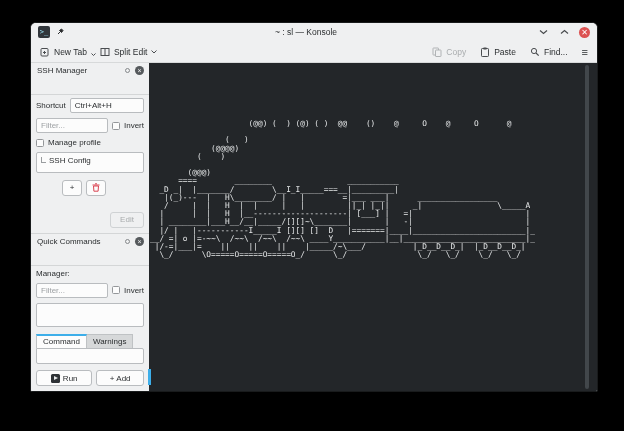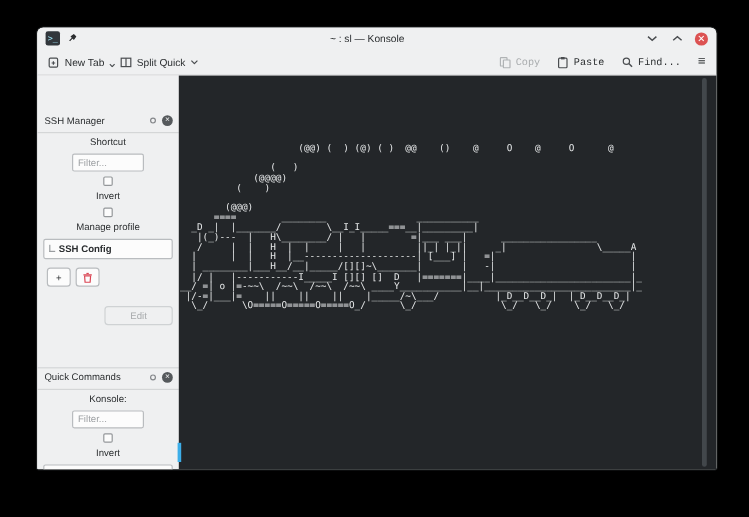--- a/index.html
+++ b/index.html
@@ -24,47 +24,47 @@
   .win-btn { width:12px; height:12px; display:flex; align-items:center; justify-content:center; }
   .close-btn { width:11px; height:11px; border-radius:50%; background:#dc5252;
                color:#fff; font-size:8px; line-height:11px; text-align:center; }
 
   
   .toolbar { height:22px; flex:0 0 22px; display:flex; align-items:center;
              gap:4px; padding:0 9px; background:#eff0f1;
              border-bottom:1px solid #d7d9da; }
   .tb-item { display:flex; align-items:center; gap:4px; font-size:8.5px; color:#2b2e30; }
   .tb-item.disabled { color:#a9acae; }
-  .tb-right { margin-left:auto; display:flex; align-items:center; gap:14px;font-family:Liberation Mono, monospace; }
+  .tb-right { margin-left:auto; display:flex; align-items:center; gap:14px; }
   .menu-glyph { font-size:11px; color:#2b2e30; line-height:10px; }
 
   
   .main { flex:1; display:flex; min-height:0; }
   .sidebar { width:118px; flex:0 0 118px; background:#eff0f1; display:flex;
              flex-direction:column; font-size:8px; color:#2b2e30; position:relative; }
 
-  .dock-header { display:flex; align-items:center; padding:3px 5px 5px 6px;
-                 border-bottom:1px solid #d4d6d7; border-top:1px solid #d4d6d7;margin-top:30px; }
+  .dock-header { display:flex; align-items:center; padding:3px 5px 19px 6px;
+                 border-bottom:1px solid #d4d6d7; border-top:1px solid #d4d6d7; }
   .dock-header:first-child { border-top:none; }
   .dock-title { font-size:8px; color:#2b2e30; }
   .dock-btns { margin-left:auto; display:flex; align-items:center; gap:5px; }
   .float-dot { width:5px; height:5px; border:1px solid #85888b; border-radius:50%; }
   .dock-close { width:9px; height:9px; border-radius:50%; background:#55595c;
                 color:#eff0f1; font-size:7px; line-height:9px; text-align:center; }
 
-  .row { display:flex; align-items:center; gap:4px; margin:3px 5px 2px 5px;flex-direction:column; }
+  .row { display:flex; align-items:center; gap:4px; margin:3px 5px 2px 5px; }
   .field { background:#fcfcfc; border:1px solid #b9bcbf; border-radius:2px;
            padding:2px 4px; font-size:8px; color:#2b2e30; flex:1; min-width:0; }
   input.field { font-family:"Liberation Sans", sans-serif; outline:none; width:60px; }
   input.field::placeholder { color:#9ea1a4; }
   .checkbox { width:8px; height:8px; background:#fcfcfc; border:1px solid #94979a;
               border-radius:1.5px; flex:0 0 8px; }
   .listbox { background:#fcfcfc; border:1px solid #b9bcbf; border-radius:2px;
              margin:3px 5px; padding:3px 4px; }
-  .tree-item { display:flex; align-items:center; gap:3px; font-size:8px; color:#2b2e30;font-weight:bold; }
+  .tree-item { display:flex; align-items:center; gap:3px; font-size:8px; color:#2b2e30; }
   .tree-elbow { width:5px; height:6px; border-left:1px solid #9a9da0;
                 border-bottom:1px solid #9a9da0; margin-top:-1px; flex:0 0 5px; }
   .btn-row { display:flex; justify-content:flex-end; gap:4px; margin:4px 5px 5px 5px; }
   .btn { background:#fcfcfc; border:1px solid #b9bcbf; border-radius:3px;
          font-size:8px; color:#2b2e30; display:flex; align-items:center;
          justify-content:center; gap:3px; padding:2px 6px; height:16px; }
   .btn.disabled { background:transparent; border-color:#cfd2d4; color:#a8abad; }
   .btn.square { width:20px; padding:0; }
 
   .tabs { display:flex; margin:4px 5px 0 5px; }
@@ -136,21 +136,21 @@
           <polyline points="0.5,0.5 2.5,2.5 4.5,0.5" fill="none" stroke="#4a4d50" stroke-width="1"></polyline>
         </svg>
       </div>
       <div class="tb-item">
         <span>
           <svg class="icon-svg" width="10" height="10" viewBox="0 0 10 10">
             <rect x="1" y="1.5" width="8" height="7" fill="none" stroke="#4a4d50" stroke-width="1"></rect>
             <line x1="5" y1="1.5" x2="5" y2="8.5" stroke="#4a4d50" stroke-width="1"></line>
           </svg>
         </span>
-        <span>Split Quick</span>
+        <span>Split Edit</span>
         <svg class="icon-svg" width="6" height="4" viewBox="0 0 6 4">
           <polyline points="0.5,0.5 3,3 5.5,0.5" fill="none" stroke="#4a4d50" stroke-width="1"></polyline>
         </svg>
       </div>
       <div class="tb-right">
         <div class="tb-item disabled">
           <span>
             <svg class="icon-svg" width="10" height="10" viewBox="0 0 10 10">
               <rect x="1" y="1" width="5.5" height="7" rx="0.5" fill="none" stroke="#b0b3b5" stroke-width="1"></rect>
               <rect x="3.5" y="3" width="5.5" height="6.5" rx="0.5" fill="#eff0f1" stroke="#b0b3b5" stroke-width="1"></rect>
@@ -186,20 +186,21 @@
 
         <div class="dock-header">
           <span class="dock-title">SSH Manager</span>
           <span class="dock-btns">
             <span class="float-dot"></span>
             <span class="dock-close">×</span>
           </span>
         </div>
         <div class="row">
           <span>Shortcut</span>
+          <span class="field">Ctrl+Alt+H</span>
         </div>
         <div class="row">
           <input class="field" type="text" placeholder="Filter..." style="">
           <span class="checkbox"></span>
           <span>Invert</span>
         </div>
         <div class="row">
           <span class="checkbox"></span>
           <span>Manage profile</span>
         </div>
@@ -211,32 +212,32 @@
         </div>
         <div class="btn-row">
           <span class="btn square">+</span>
           <span class="btn square">
             <svg class="icon-svg" width="8" height="9" viewBox="0 0 8 9">
               <line x1="0.5" y1="2" x2="7.5" y2="2" stroke="#da4453" stroke-width="1"></line>
               <line x1="3" y1="0.8" x2="5" y2="0.8" stroke="#da4453" stroke-width="1"></line>
               <path d="M1.5 3 L1.9 8.2 H6.1 L6.5 3 Z" fill="none" stroke="#da4453" stroke-width="1"></path>
             </svg>
           </span>
-          <span class="btn disabled" style="width:57px;margin-top:32px;">Edit</span>
+          <span class="btn disabled" style="width:34px;margin-top:32px;">Edit</span>
         </div>
 
         <div class="dock-header">
           <span class="dock-title">Quick Commands</span>
           <span class="dock-btns">
             <span class="float-dot"></span>
             <span class="dock-close">×</span>
           </span>
         </div>
         <div class="row">
-          <span>Konsole:</span>
+          <span>Manager:</span>
         </div>
         <div class="row">
           <input class="field" type="text" placeholder="Filter..." style="">
           <span class="checkbox"></span>
           <span>Invert</span>
         </div>
         <div class="listbox" style="height:50px;"></div>
         <div class="tabs">
           <span class="tab active">Command</span>
           <span class="tab">Warnings</span>

